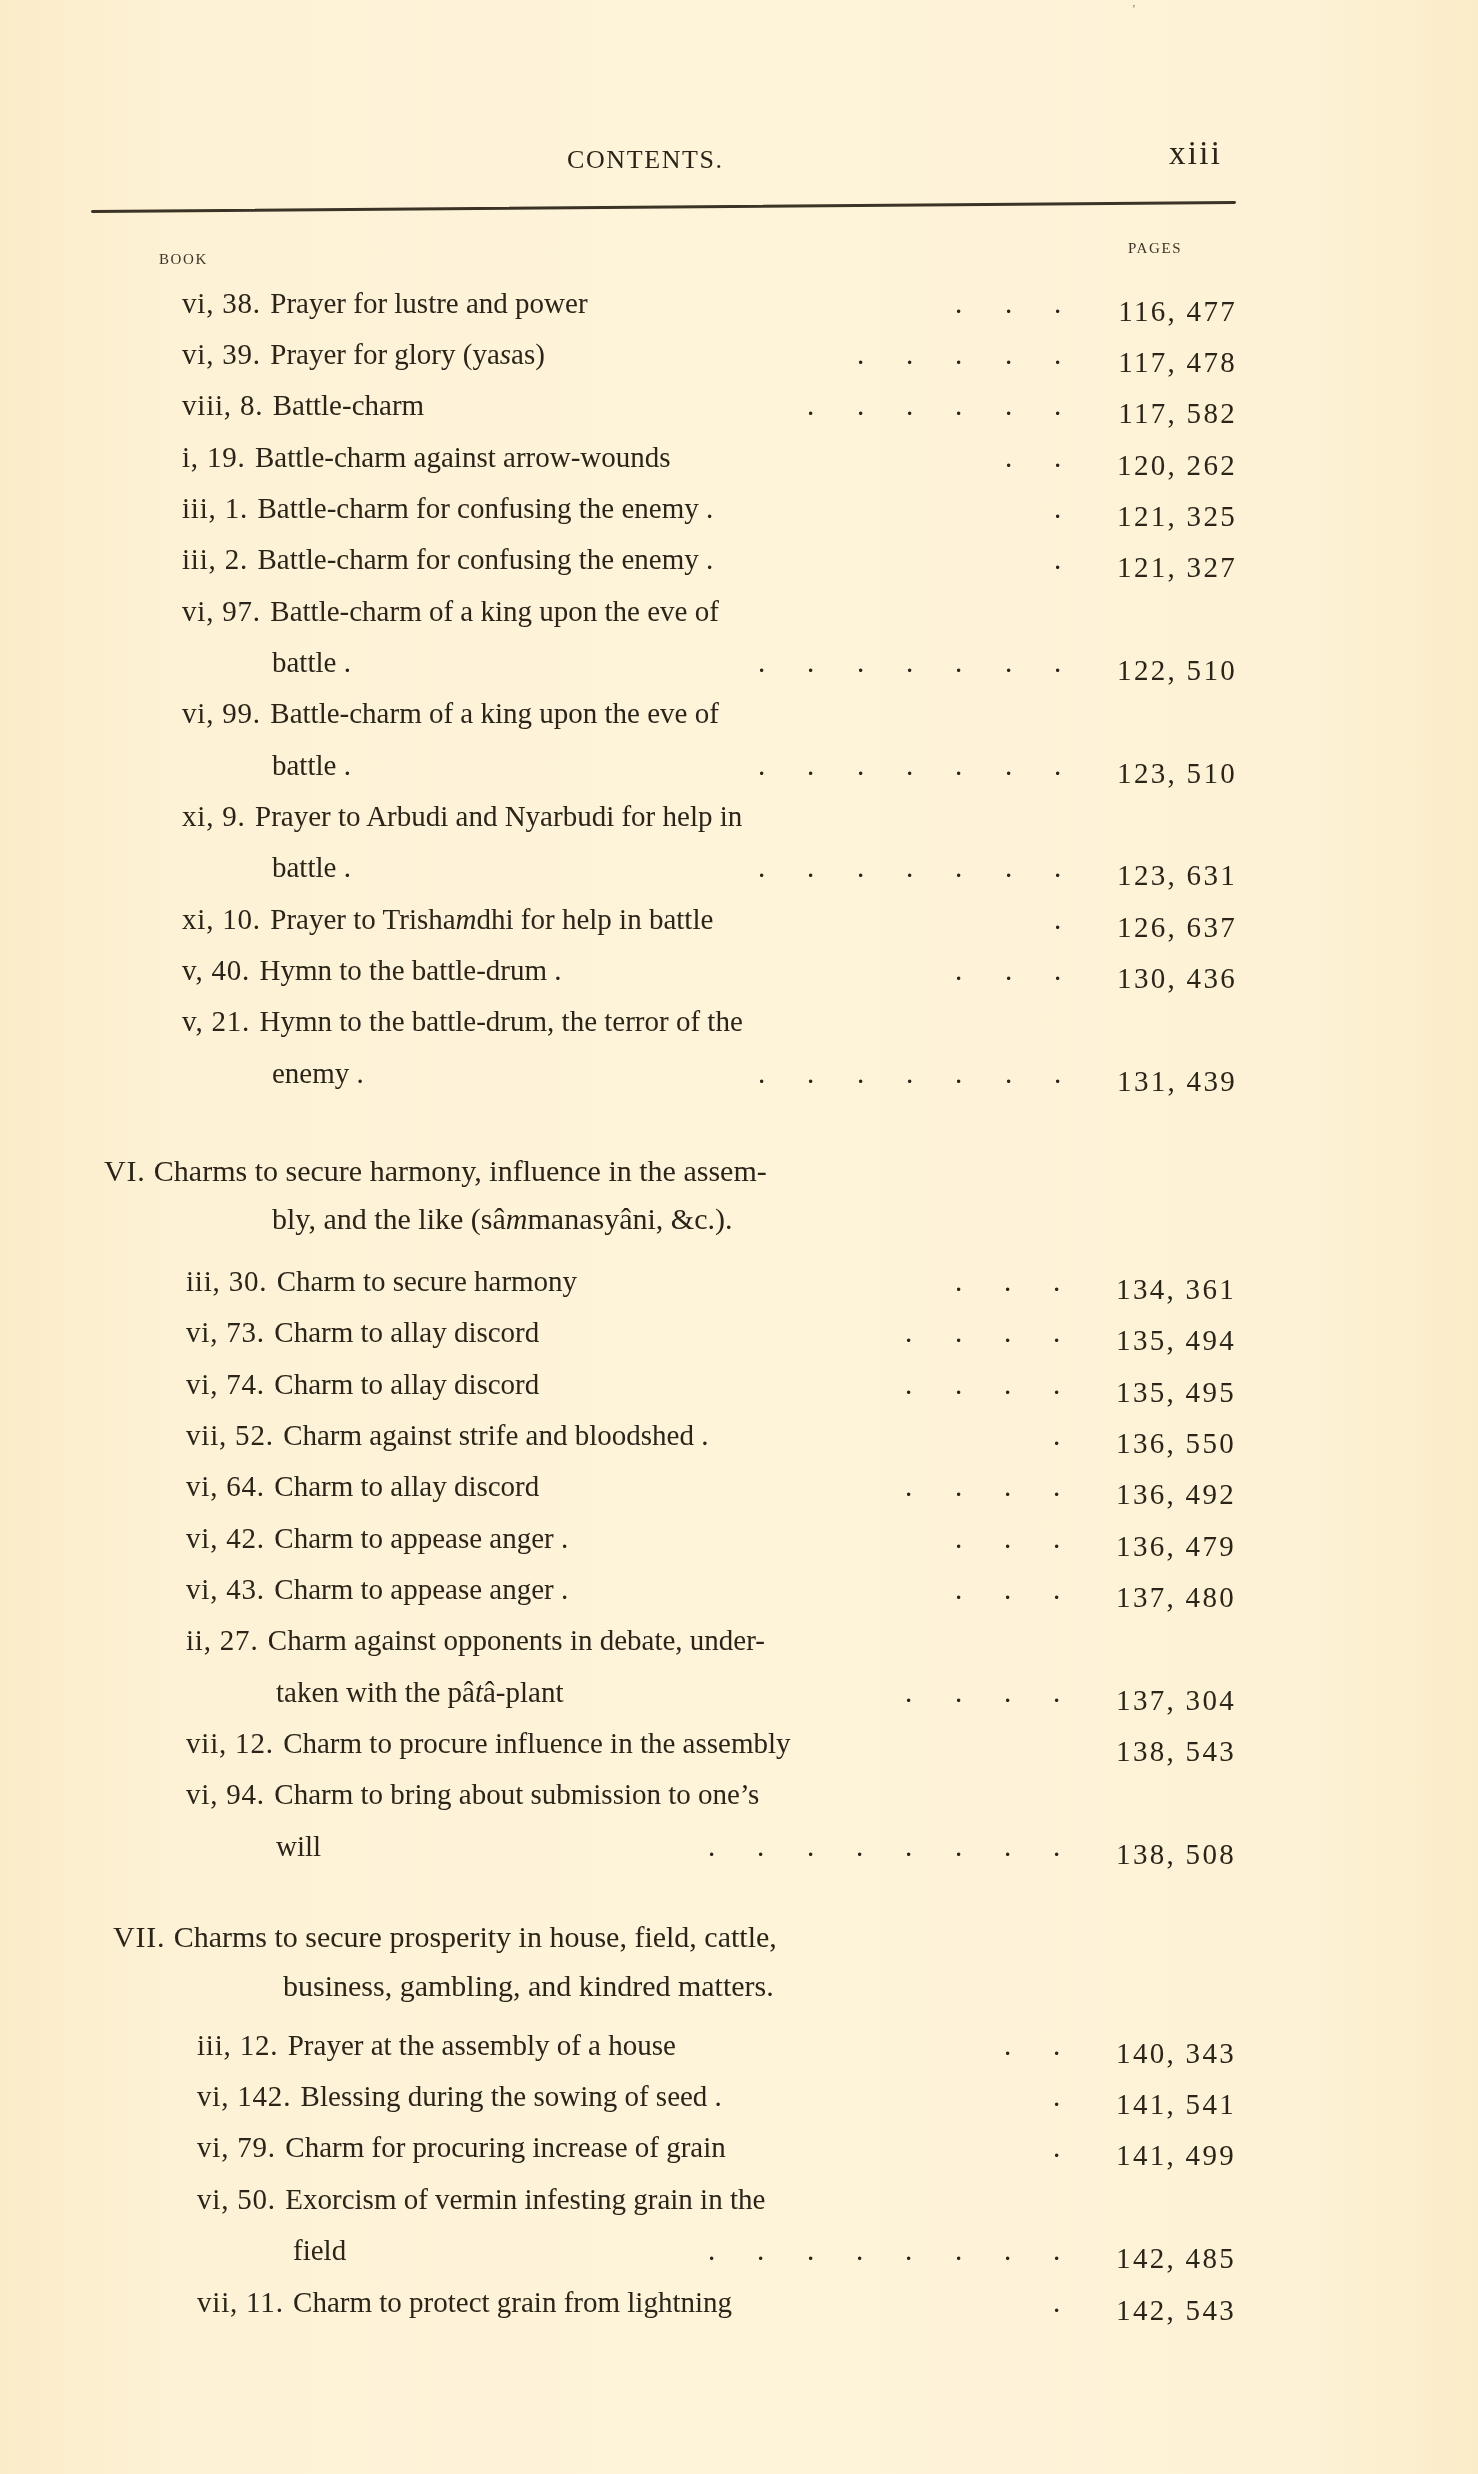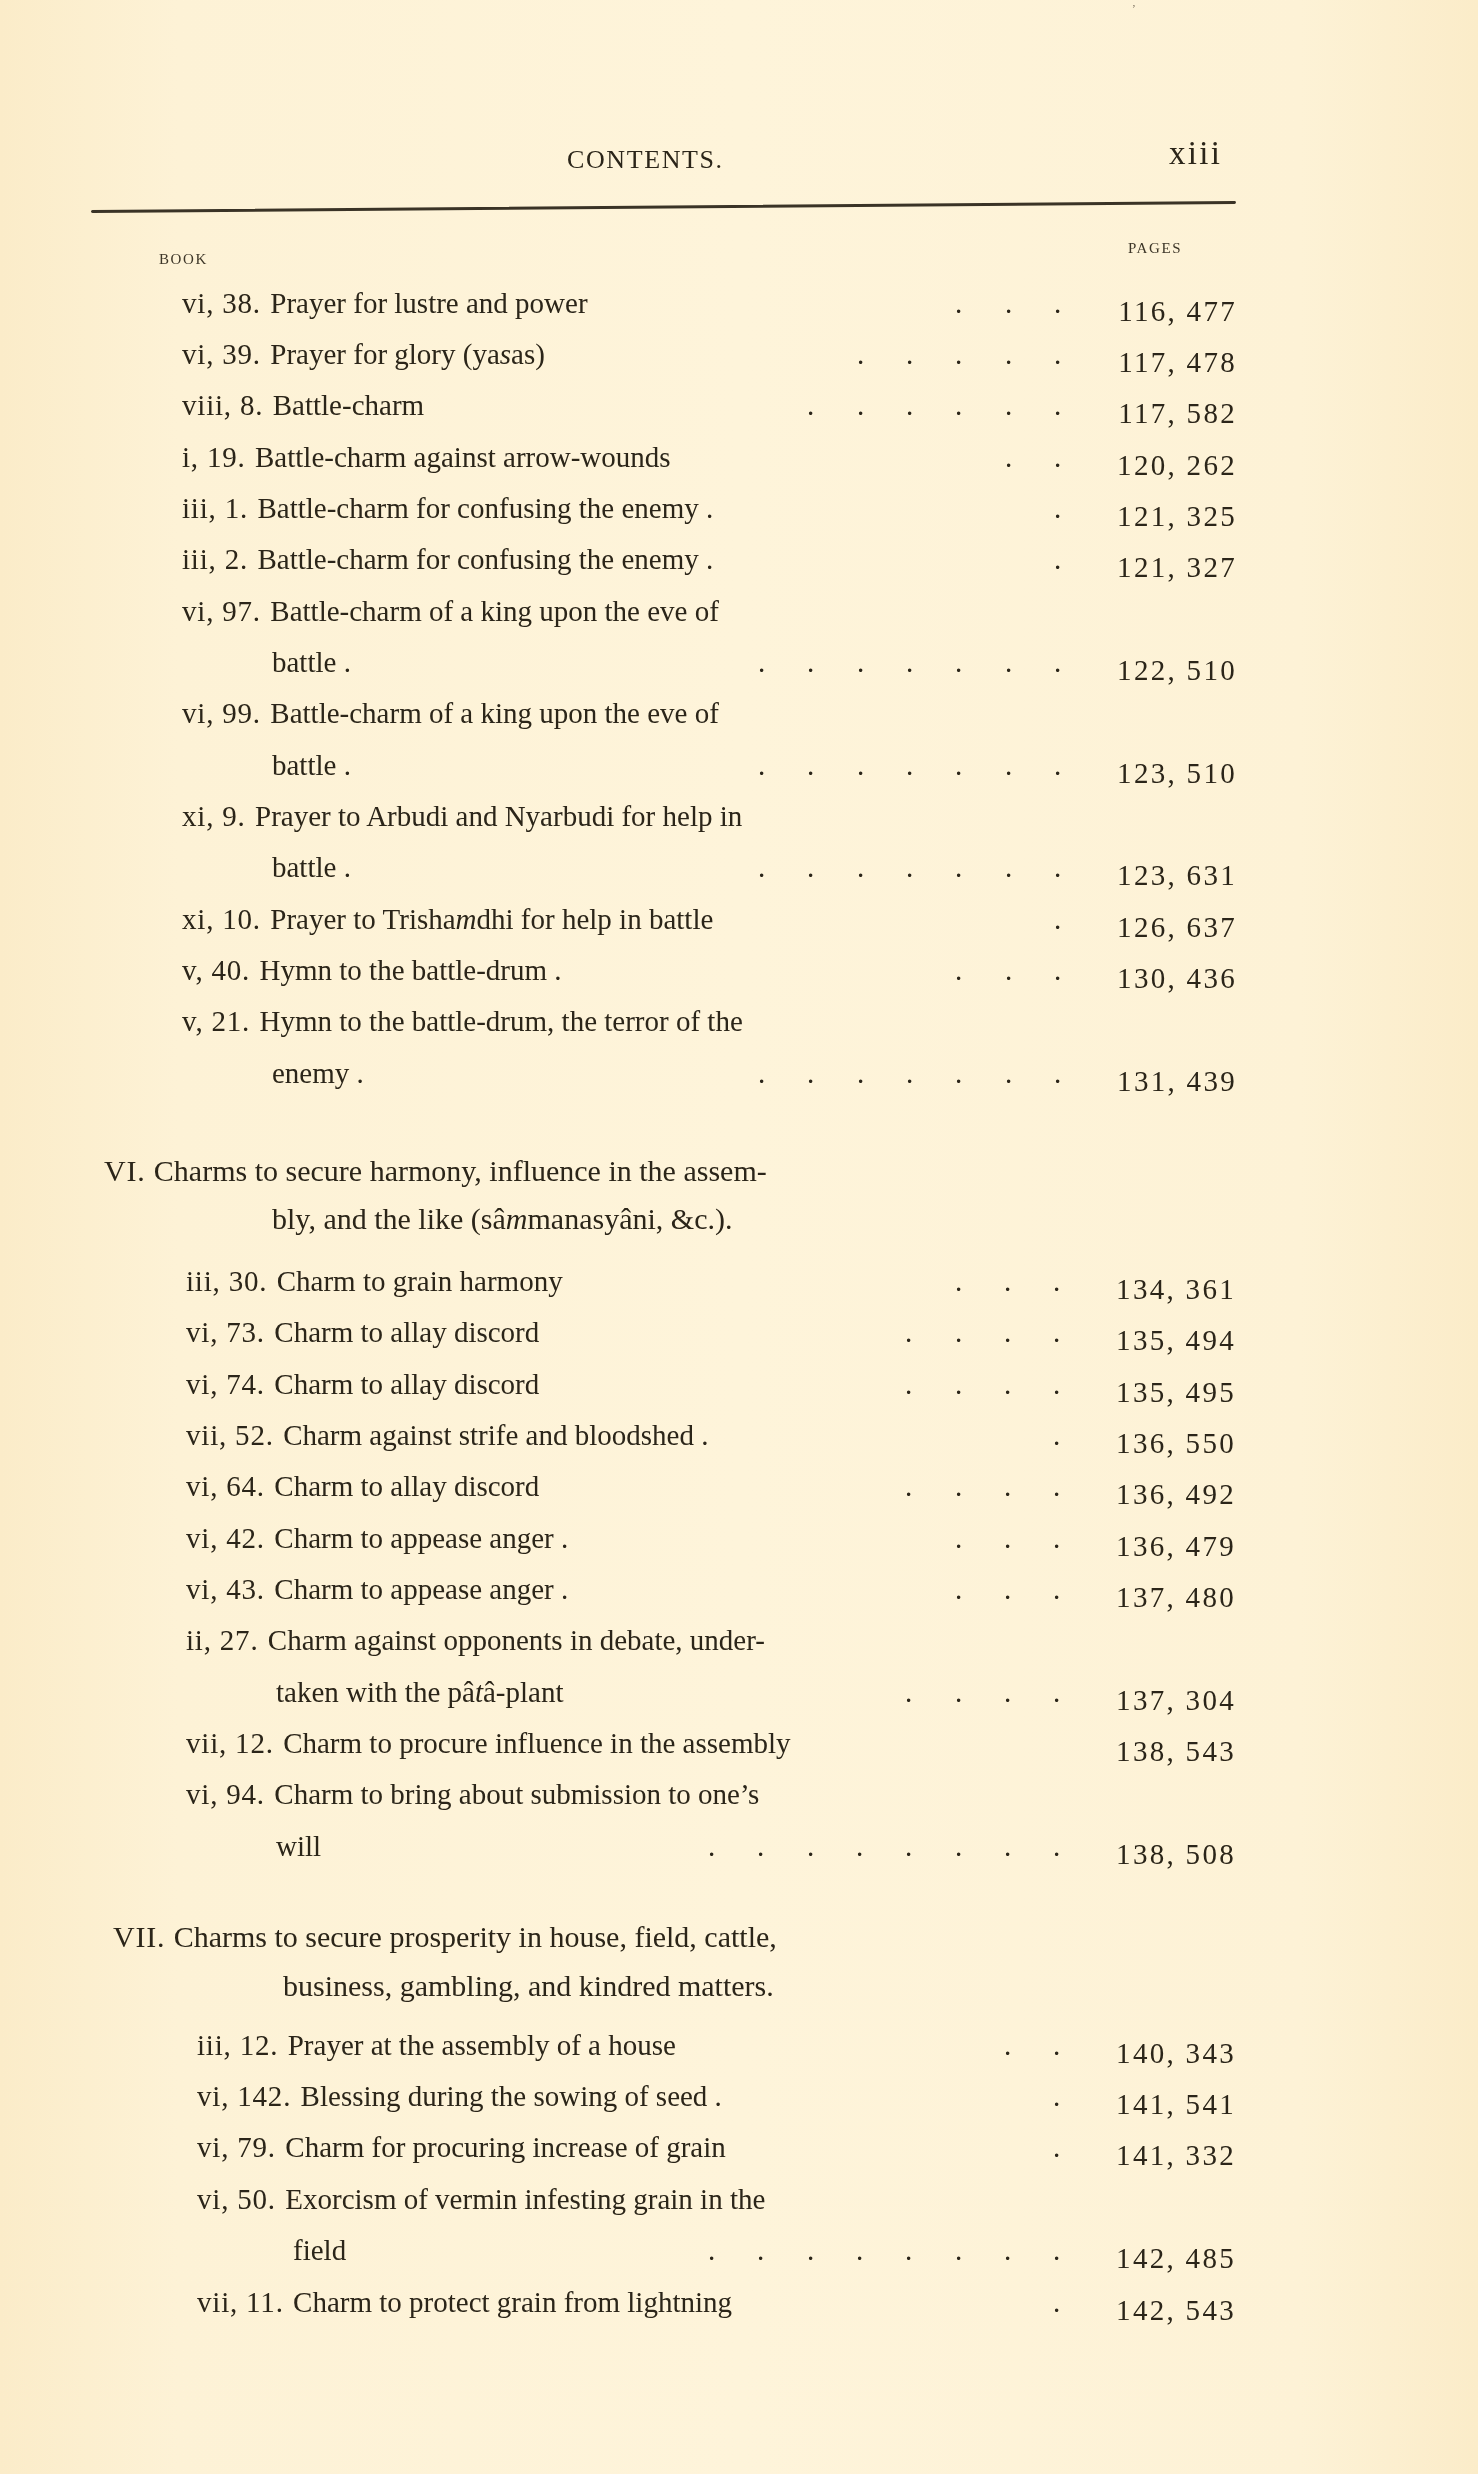--- a/index.html
+++ b/index.html
@@ -175,21 +175,21 @@
           <span style="left: 683px;">.</span>
           <span style="left: 733px;">.</span>
           <span style="left: 782px;">.</span>
         </span><span class="pages">131, 439</span></div>
     </div>
     <div>
       <div class="line section-head" style="top: 1146px; left: 104px; width: 1132px;"><span class="section-num">VI. </span><span><span>Charms to secure harmony, influence in the assem-</span></span></div>
       <div class="line section-head" style="top: 1194px; left: 272px; width: 964px;"><span><span>bly, and the like (sâ</span><i>m</i><span>manasyâni, &amp;c.).</span></span></div>
     </div>
     <div>
-      <div class="line" style="top: 1257px; left: 186px; width: 1050px;"><span class="ref">iii, 30.</span><span class="title"><span>Charm to grain harmony</span></span><span class="leader" style="left: 0px;">
+      <div class="line" style="top: 1257px; left: 186px; width: 1050px;"><span class="ref">iii, 30.</span><span class="title"><span>Charm to secure harmony</span></span><span class="leader" style="left: 0px;">
           <span style="left: 769px;">.</span>
           <span style="left: 818px;">.</span>
           <span style="left: 867px;">.</span>
         </span><span class="pages">134, 361</span></div>
     </div>
     <div>
       <div class="line" style="top: 1308px; left: 186px; width: 1050px;"><span class="ref">vi, 73.</span><span class="title"><span>Charm to allay discord</span></span><span class="leader" style="left: 0px;">
           <span style="left: 719px;">.</span>
           <span style="left: 769px;">.</span>
           <span style="left: 818px;">.</span>
@@ -267,21 +267,21 @@
         </span><span class="pages">140, 343</span></div>
     </div>
     <div>
       <div class="line" style="top: 2072px; left: 197px; width: 1039px;"><span class="ref">vi, 142.</span><span class="title"><span>Blessing during the sowing of seed .</span></span><span class="leader" style="left: 0px;">
           <span style="left: 856px;">.</span>
         </span><span class="pages">141, 541</span></div>
     </div>
     <div>
       <div class="line" style="top: 2123px; left: 197px; width: 1039px;"><span class="ref">vi, 79.</span><span class="title"><span>Charm for procuring increase of grain</span></span><span class="leader" style="left: 0px;">
           <span style="left: 856px;">.</span>
-        </span><span class="pages">141, 332</span></div>
+        </span><span class="pages">141, 499</span></div>
     </div>
     <div>
       <div class="line" style="top: 2175px; left: 197px; width: 1039px;"><span class="ref">vi, 50.</span><span class="title"><span>Exorcism of vermin infesting grain in the</span></span></div>
       <div class="line" style="top: 2226px; left: 287px; width: 949px;"><span class="title" style="margin-left: 6px;"><span>field</span></span><span class="leader" style="left: 0px;">
           <span style="left: 421px;">.</span>
           <span style="left: 470px;">.</span>
           <span style="left: 520px;">.</span>
           <span style="left: 569px;">.</span>
           <span style="left: 618px;">.</span>
           <span style="left: 668px;">.</span>

